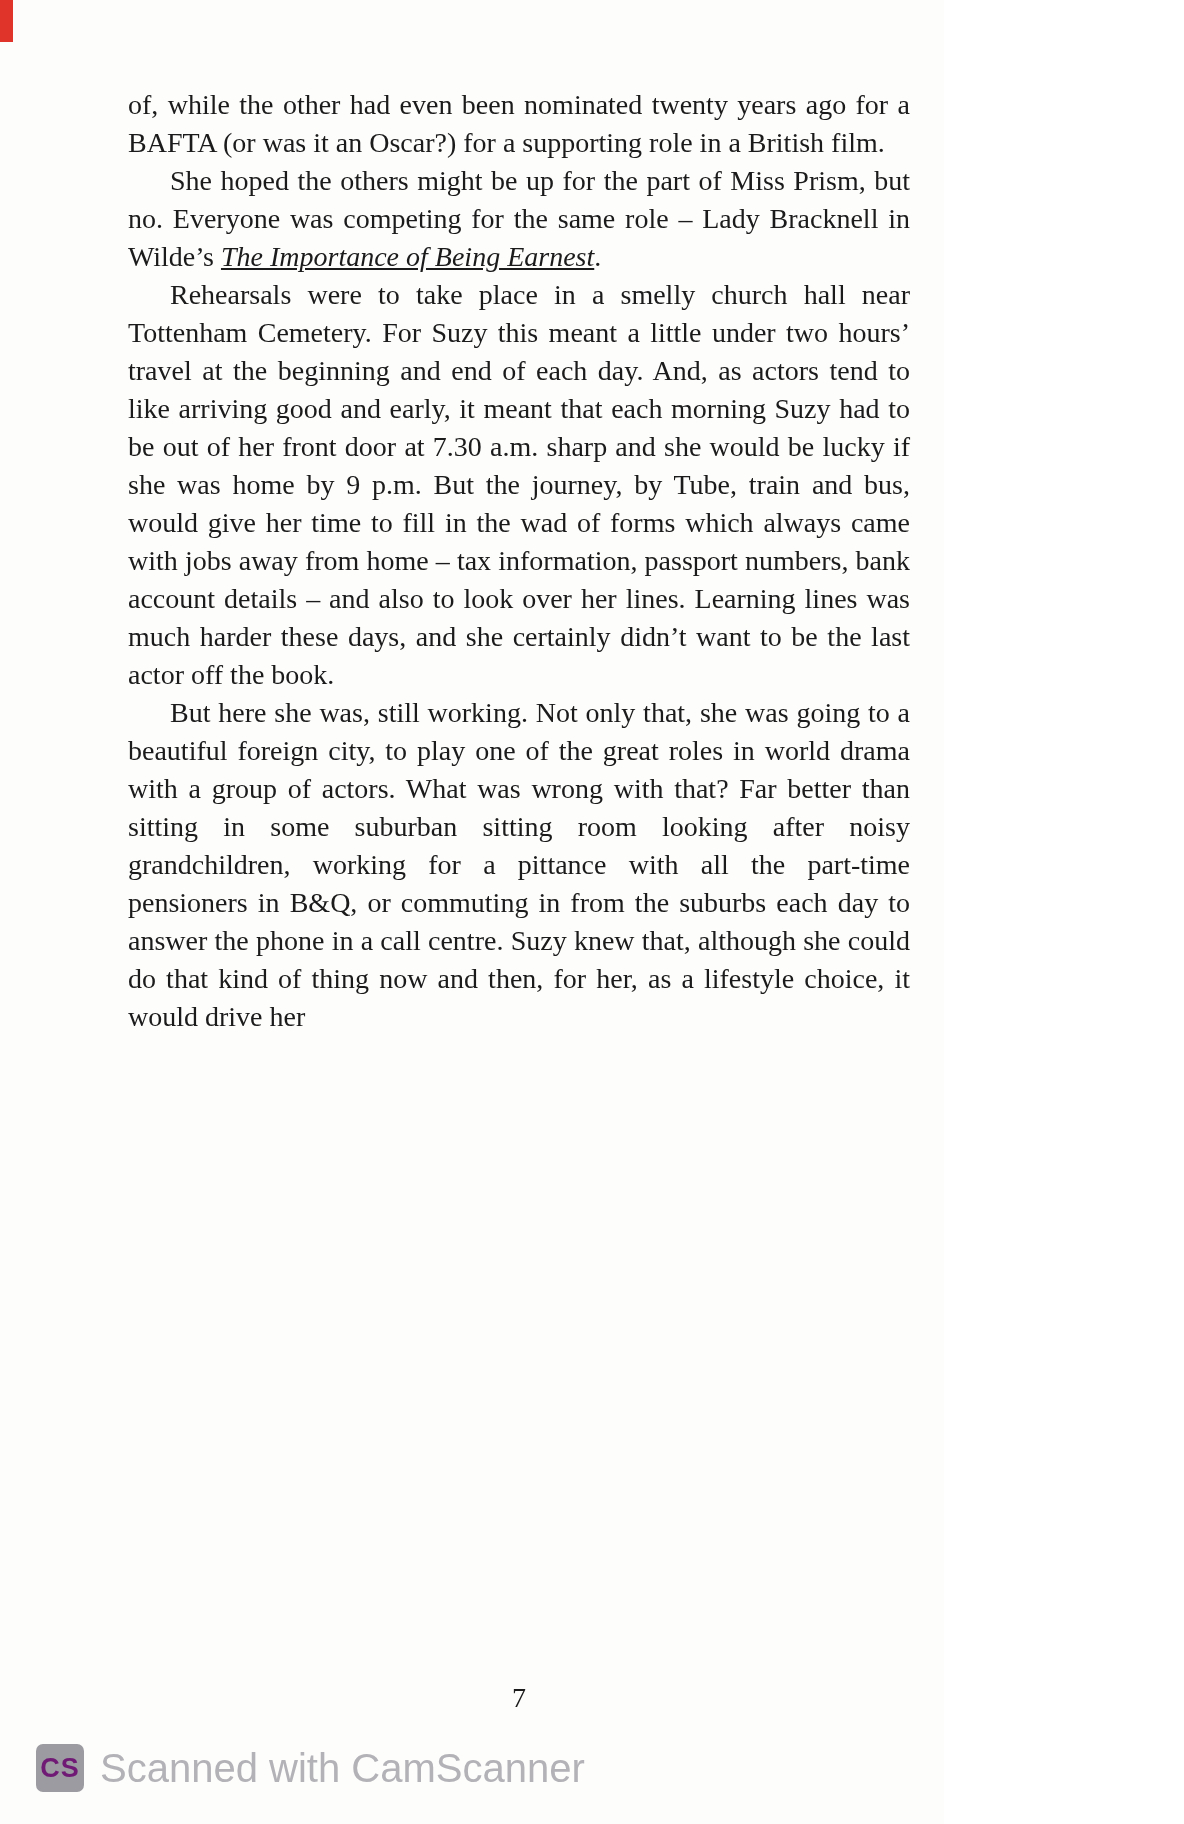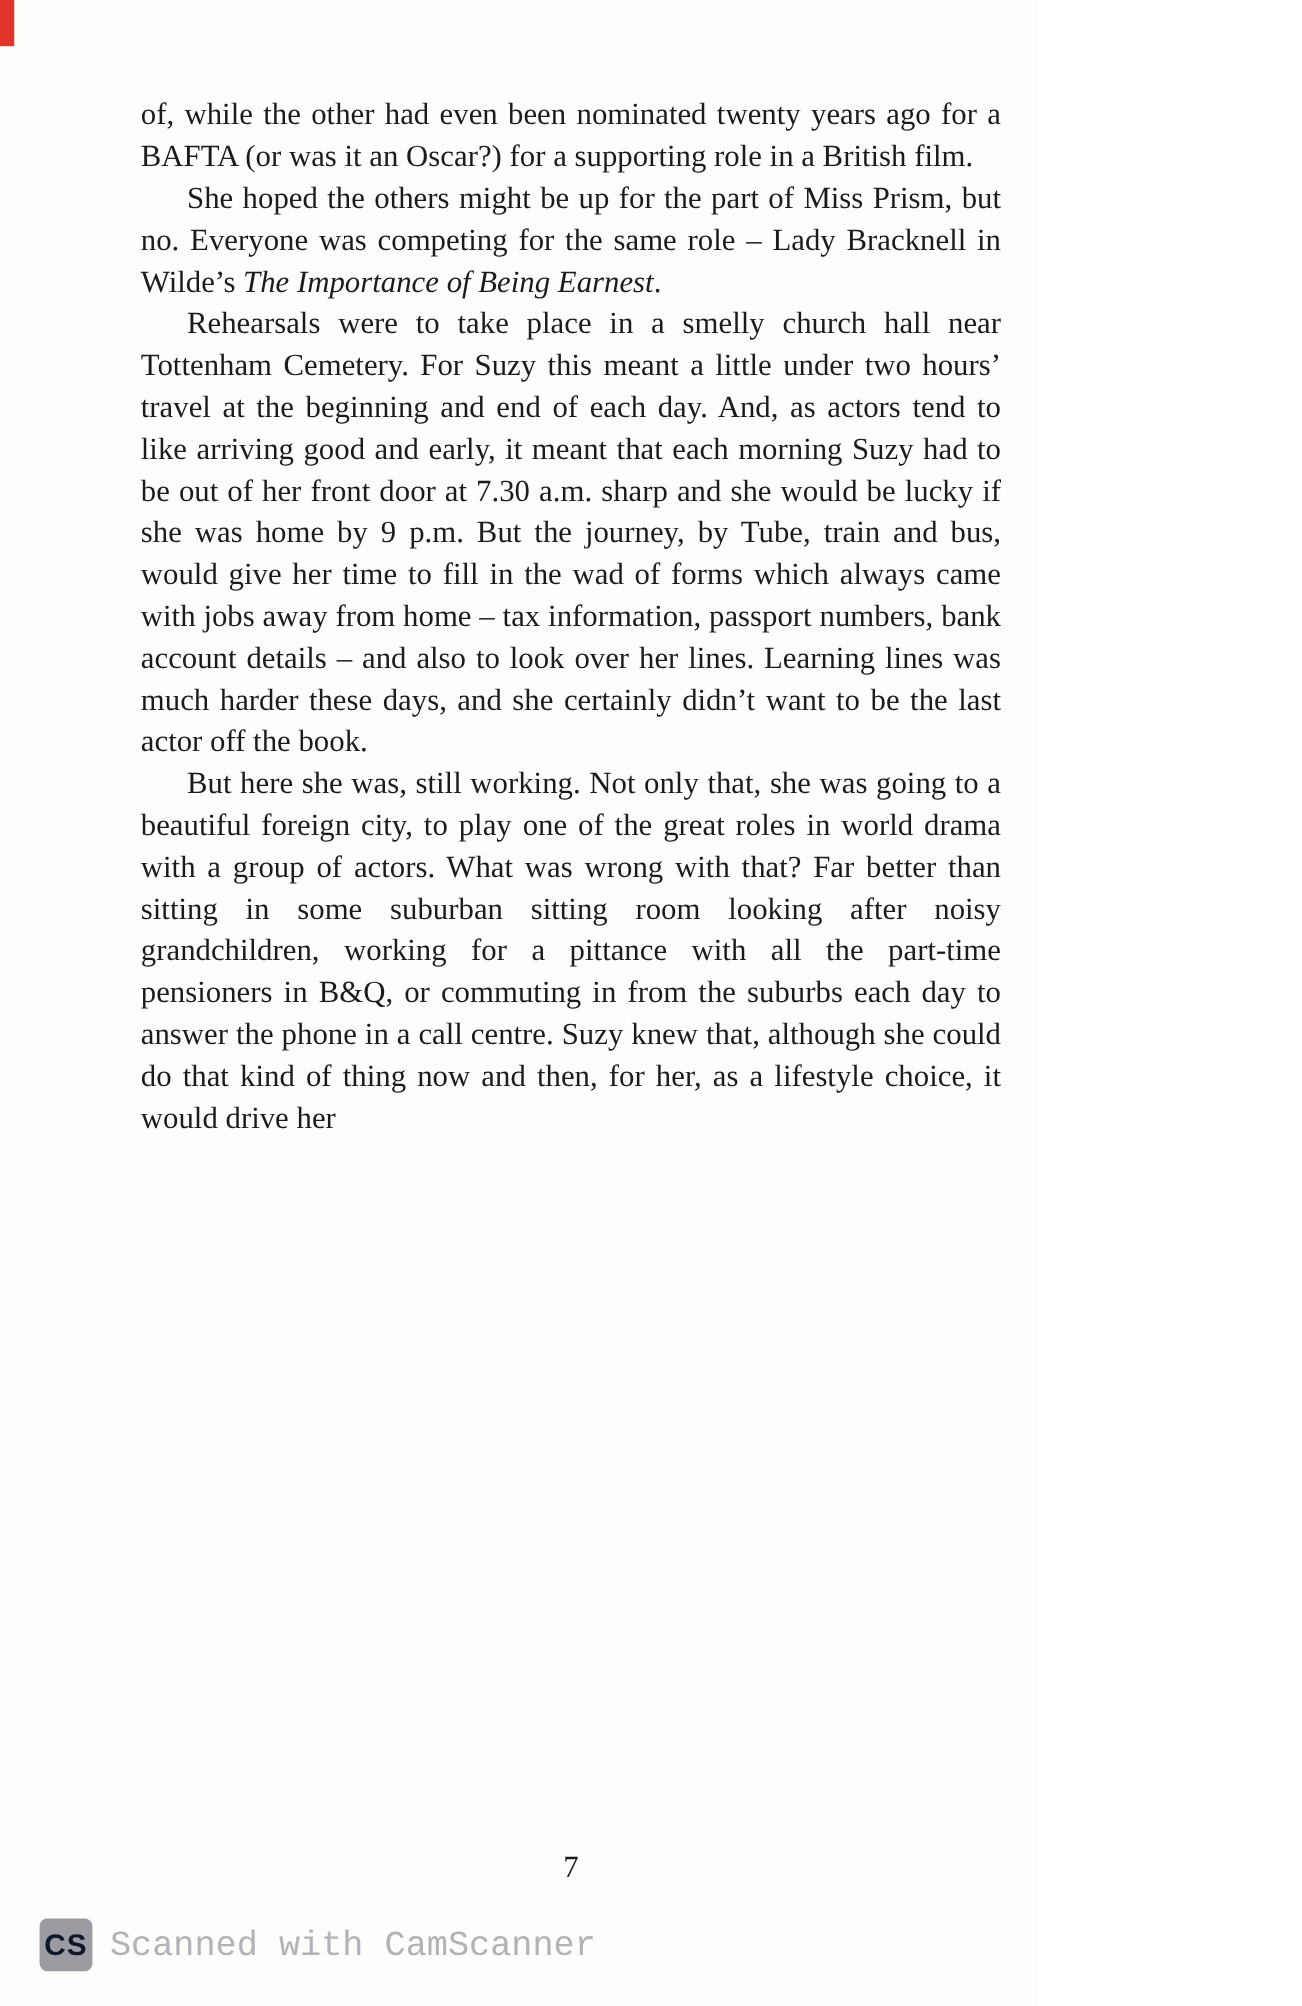--- a/index.html
+++ b/index.html
@@ -35,20 +35,21 @@
     text-justify: inter-word;
   }
   .text-block p.para {
     margin: 0;
   }
   .text-block p.para.indent {
     text-indent: 42px;
   }
   .text-block em {
     font-style: italic;
+    text-decoration: underline;
   }
   .page-number {
     position: absolute;
     left: 128px;
     width: 782px;
     top: 1682px;
     text-align: center;
     color: var(--ink, #1b1b1b);
     font-size: 28px;
     font-family: "Liberation Serif", serif;
@@ -60,33 +61,32 @@
     display: flex;
     align-items: center;
     gap: 16px;
     font-family: "Liberation Sans", sans-serif;
   }
   .cs-logo {
     width: 48px;
     height: 48px;
     border-radius: 7px;
     background: var(--logo-bg, #9b9ba1);
-    color: #0f172a;
+    color: #701a75;
     font-weight: bold;
     font-size: 27px;
     display: flex;
     align-items: center;
     justify-content: center;
     letter-spacing: 1px;
   }
   .watermark-text {
     color: var(--watermark, #b2b2b7);
-    font-size: 32px;
+    font-size: 40px;
     font-weight: 400;
-    font-family: Liberation Mono, monospace;
   }
 </style>
 </head>
 <body>
 
 <div class="scan-page">
 
   <div class="red-corner"></div>
 
   <div class="text-block">

